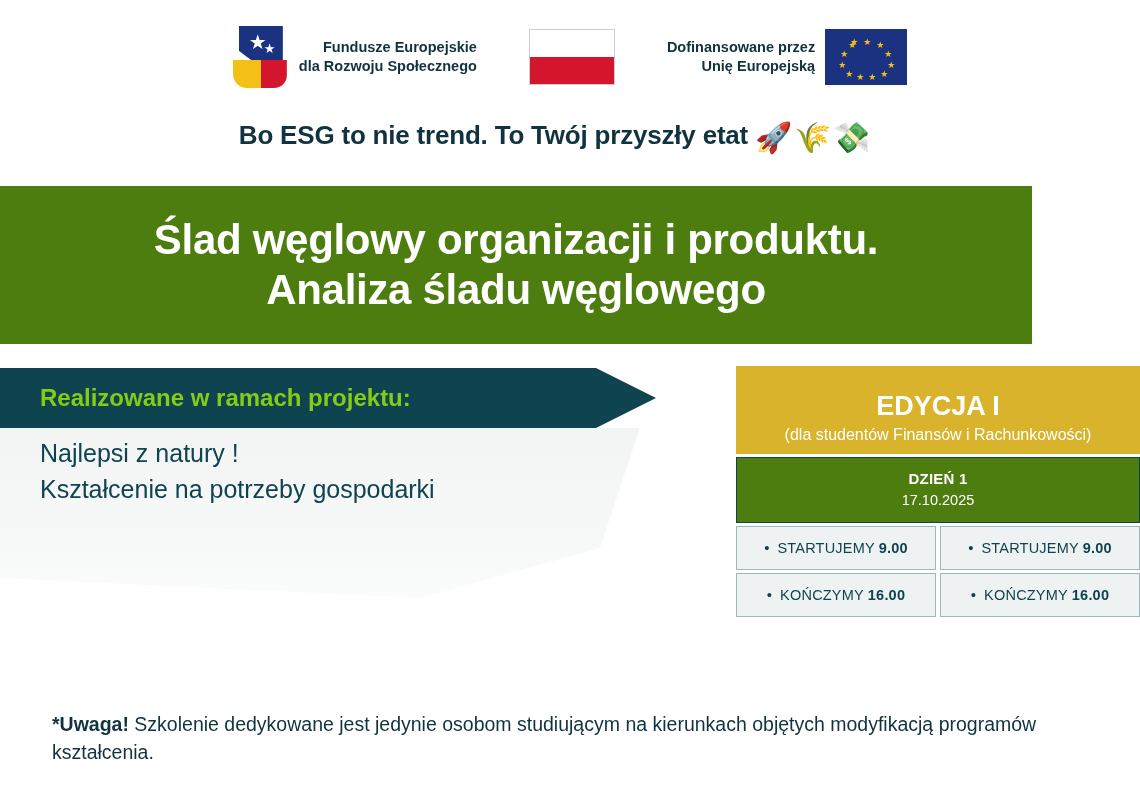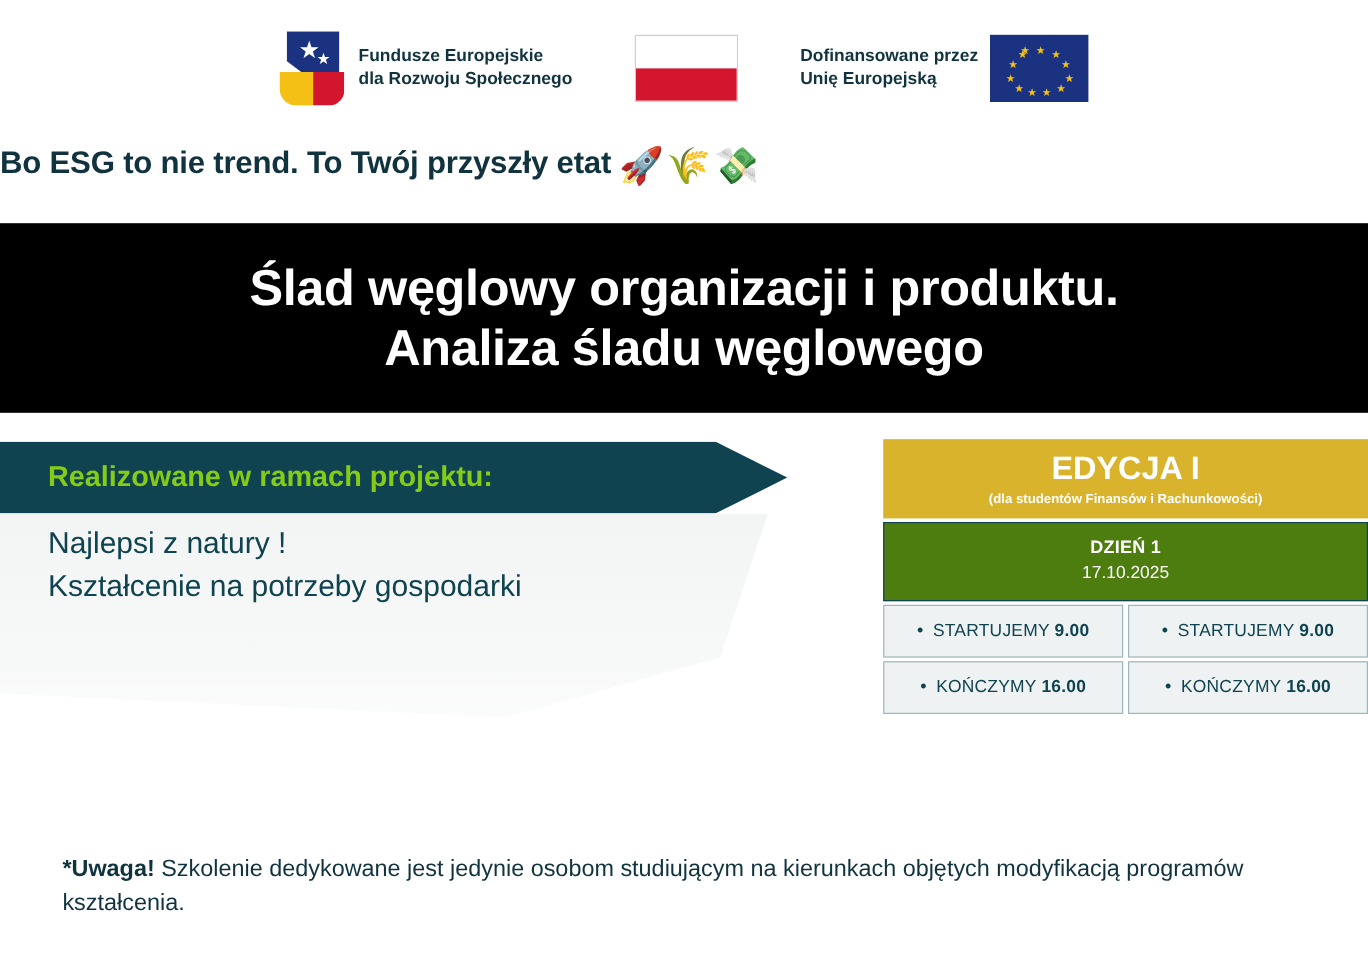--- a/index.html
+++ b/index.html
@@ -33,20 +33,21 @@
     display: flex;
     align-items: center;
     gap: 10px;
   }
   .logo-text {
     font-size: 14.5px;
     font-weight: bold;
     color: #10333f;
     line-height: 1.28;
     white-space: pre-line;
+    text-align: right;
   }
   .logo-text.right { }
 
   
   .fe-mark {
     width: 56px;
     height: 62px;
     position: relative;
   }
   .fe-mark .bar-blue {
@@ -103,36 +104,36 @@
     font-size: 9px;
     line-height: 1;
   }
 
   
   .tagline {
     position: absolute;
     top: 120px;
     left: 0;
     width: 1112px;
-    text-align: left;
+    text-align: center;
     font-size: 26px;
     font-weight: bold;
     color: #10333f;
     letter-spacing: -0.2px;
   }
   .tagline .emoji { font-size: 30px; vertical-align: -4px; letter-spacing: 2px; }
 
   
   .title-band {
     position: absolute;
     top: 186px;
     left: 0;
-    width: 1140px;
+    width: 1032px;
     height: 158px;
-    background: #000000;
+    background: #4d7c0f;
     display: flex;
     flex-direction: column;
     align-items: center;
     justify-content: center;
   }
   .title-band .line {
     color: #ffffff;
     font-size: 42px;
     font-weight: bold;
     line-height: 1.18;
@@ -185,30 +186,30 @@
   .schedule {
     position: absolute;
     top: 366px;
     left: 736px;
     width: 404px;
   }
   .edition-head {
     background: #d9b32b;
     color: #ffffff;
     text-align: center;
-    padding: 10px 6px 10px;
+    padding: 26px 6px 10px;
   }
   .edition-title {
     font-size: 27px;
     font-weight: bold;
     line-height: 1.1;
   }
   .edition-sub {
-    font-size: 11px;
-    font-weight: bold;
+    font-size: 16px;
+    font-weight: normal;
     margin-top: 4px;
   }
   .day-row {
     display: flex;
     gap: 4px;
     margin-top: 3px;
   }
   .day-head {
     flex: 1;
     background: #4d7c0f;

